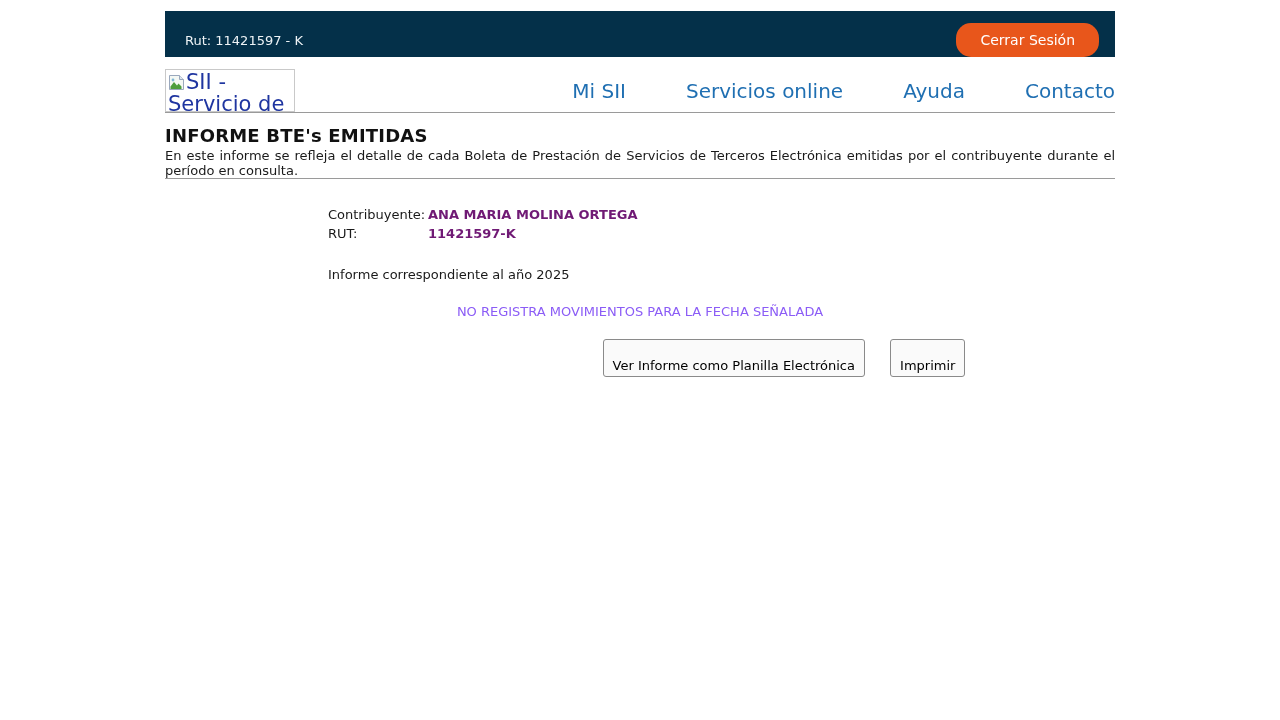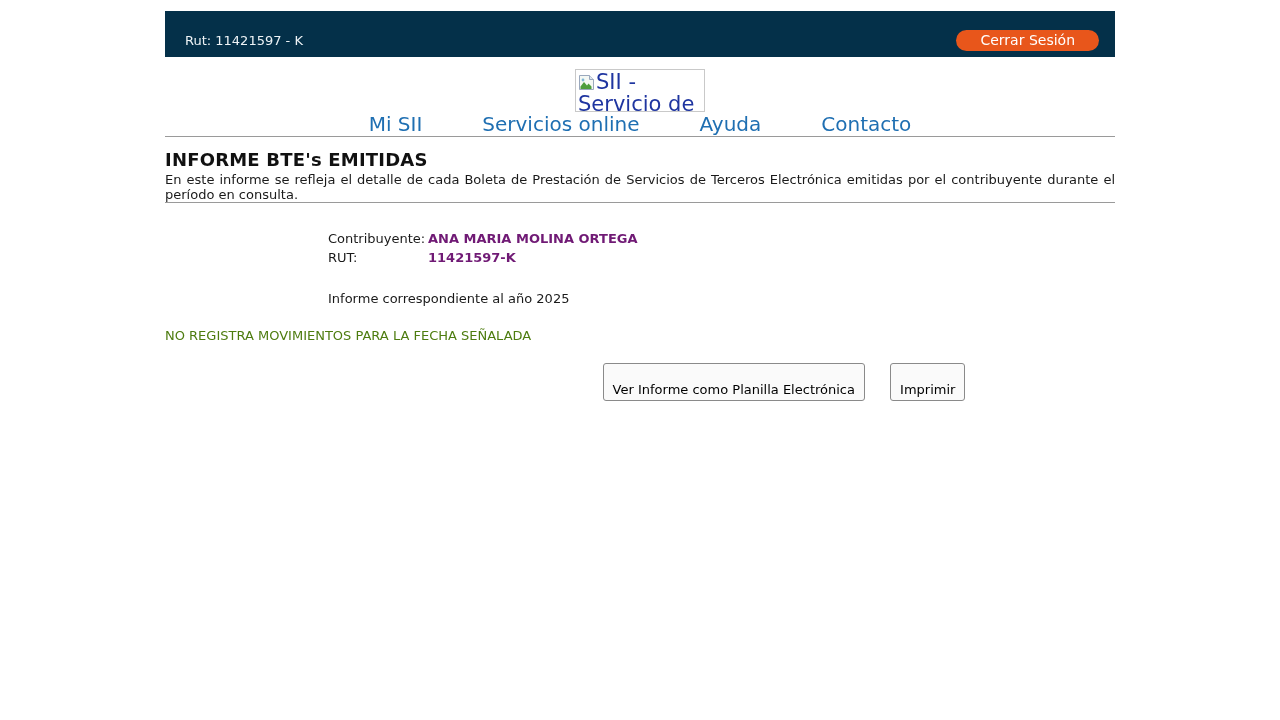--- a/index.html
+++ b/index.html
@@ -19,34 +19,33 @@
     align-items: center;
     justify-content: space-between;
     padding: 12px 16px 0 20px;
   }
   .topbar .rut-text { color: #eef3f6; font-size: 13px; }
   .logout-btn {
     background: #e8561b;
     color: #ffffff;
     border: none;
     border-radius: 15px;
-    height: 21px;
+    height: 34px;
     padding: 0 24px;
     font-size: 14px;
     font-family: inherit;
     cursor: pointer;
   }
 
   
   .header {
     margin-top: 12px;
     display: flex;
     align-items: center;
     justify-content: space-between;
-    flex-direction: column;
   }
   .logo-box {
     width: 130px;
     height: 43px;
     border: 1px solid #c9c9c9;
     overflow: hidden;
     font-size: 21px;
     line-height: 22px;
     color: #1f35a0;
     padding: 1px 2px;
@@ -87,22 +86,23 @@
 
   
   .info-block { margin: 26px 0 0 163px; font-size: 13px; }
   .info-row { display: flex; line-height: 19px; }
   .info-label { width: 100px; flex: 0 0 100px; }
   .info-value { font-weight: bold; color: #701a75; }
   .period-line { margin-top: 24px; font-size: 13px; }
 
   .empty-msg {
     margin-top: 22px;
+    text-align: center;
     font-size: 13px;
-    color: #4d7c0f;
+    color: #8b5cf6;
   }
 
   .btn-row {
     margin-top: 20px;
     padding-left: 288px;
     text-align: center;
   }
   .form-btn {
     font-family: inherit;
     font-size: 13px;

